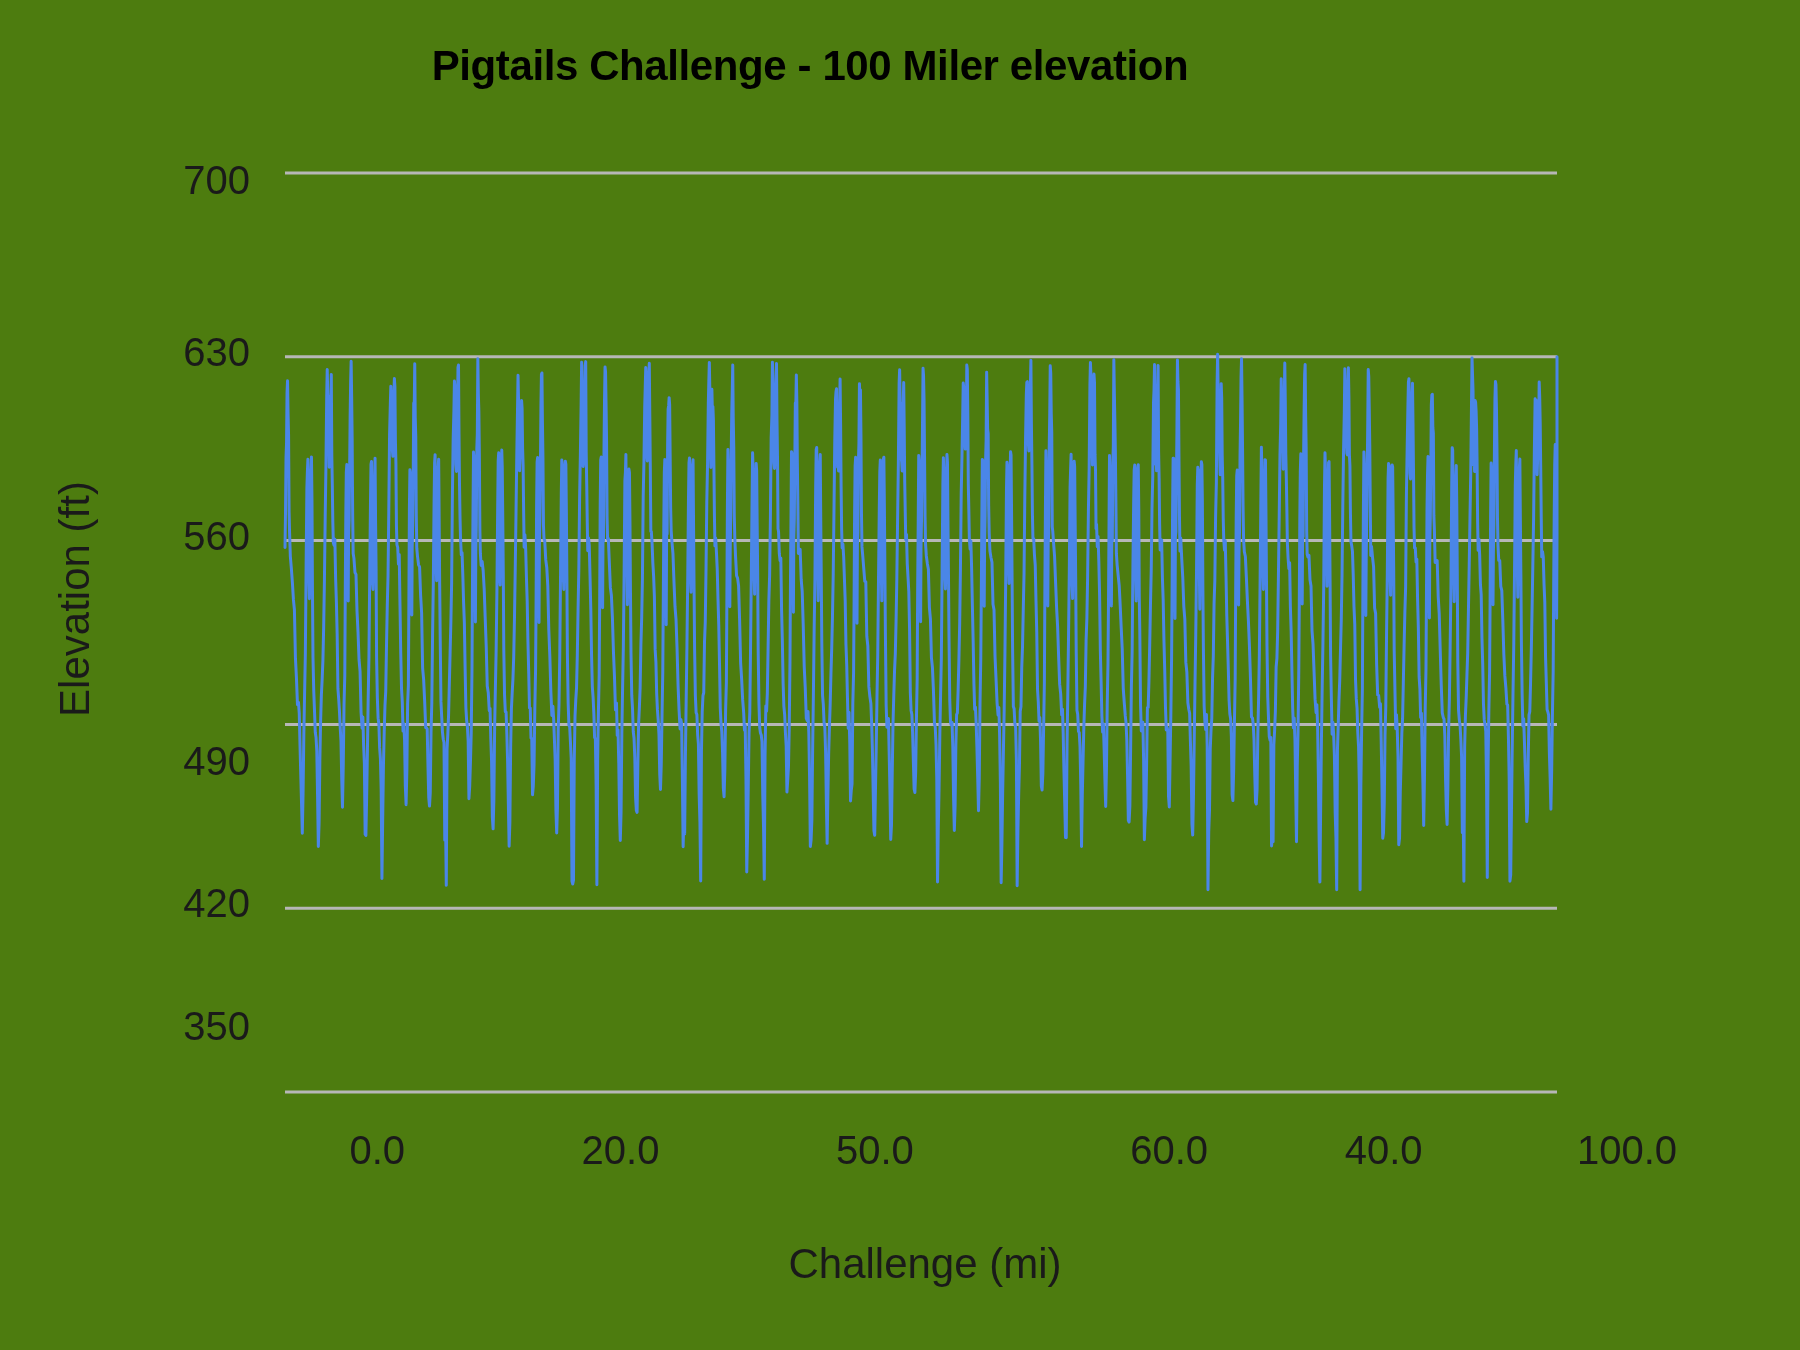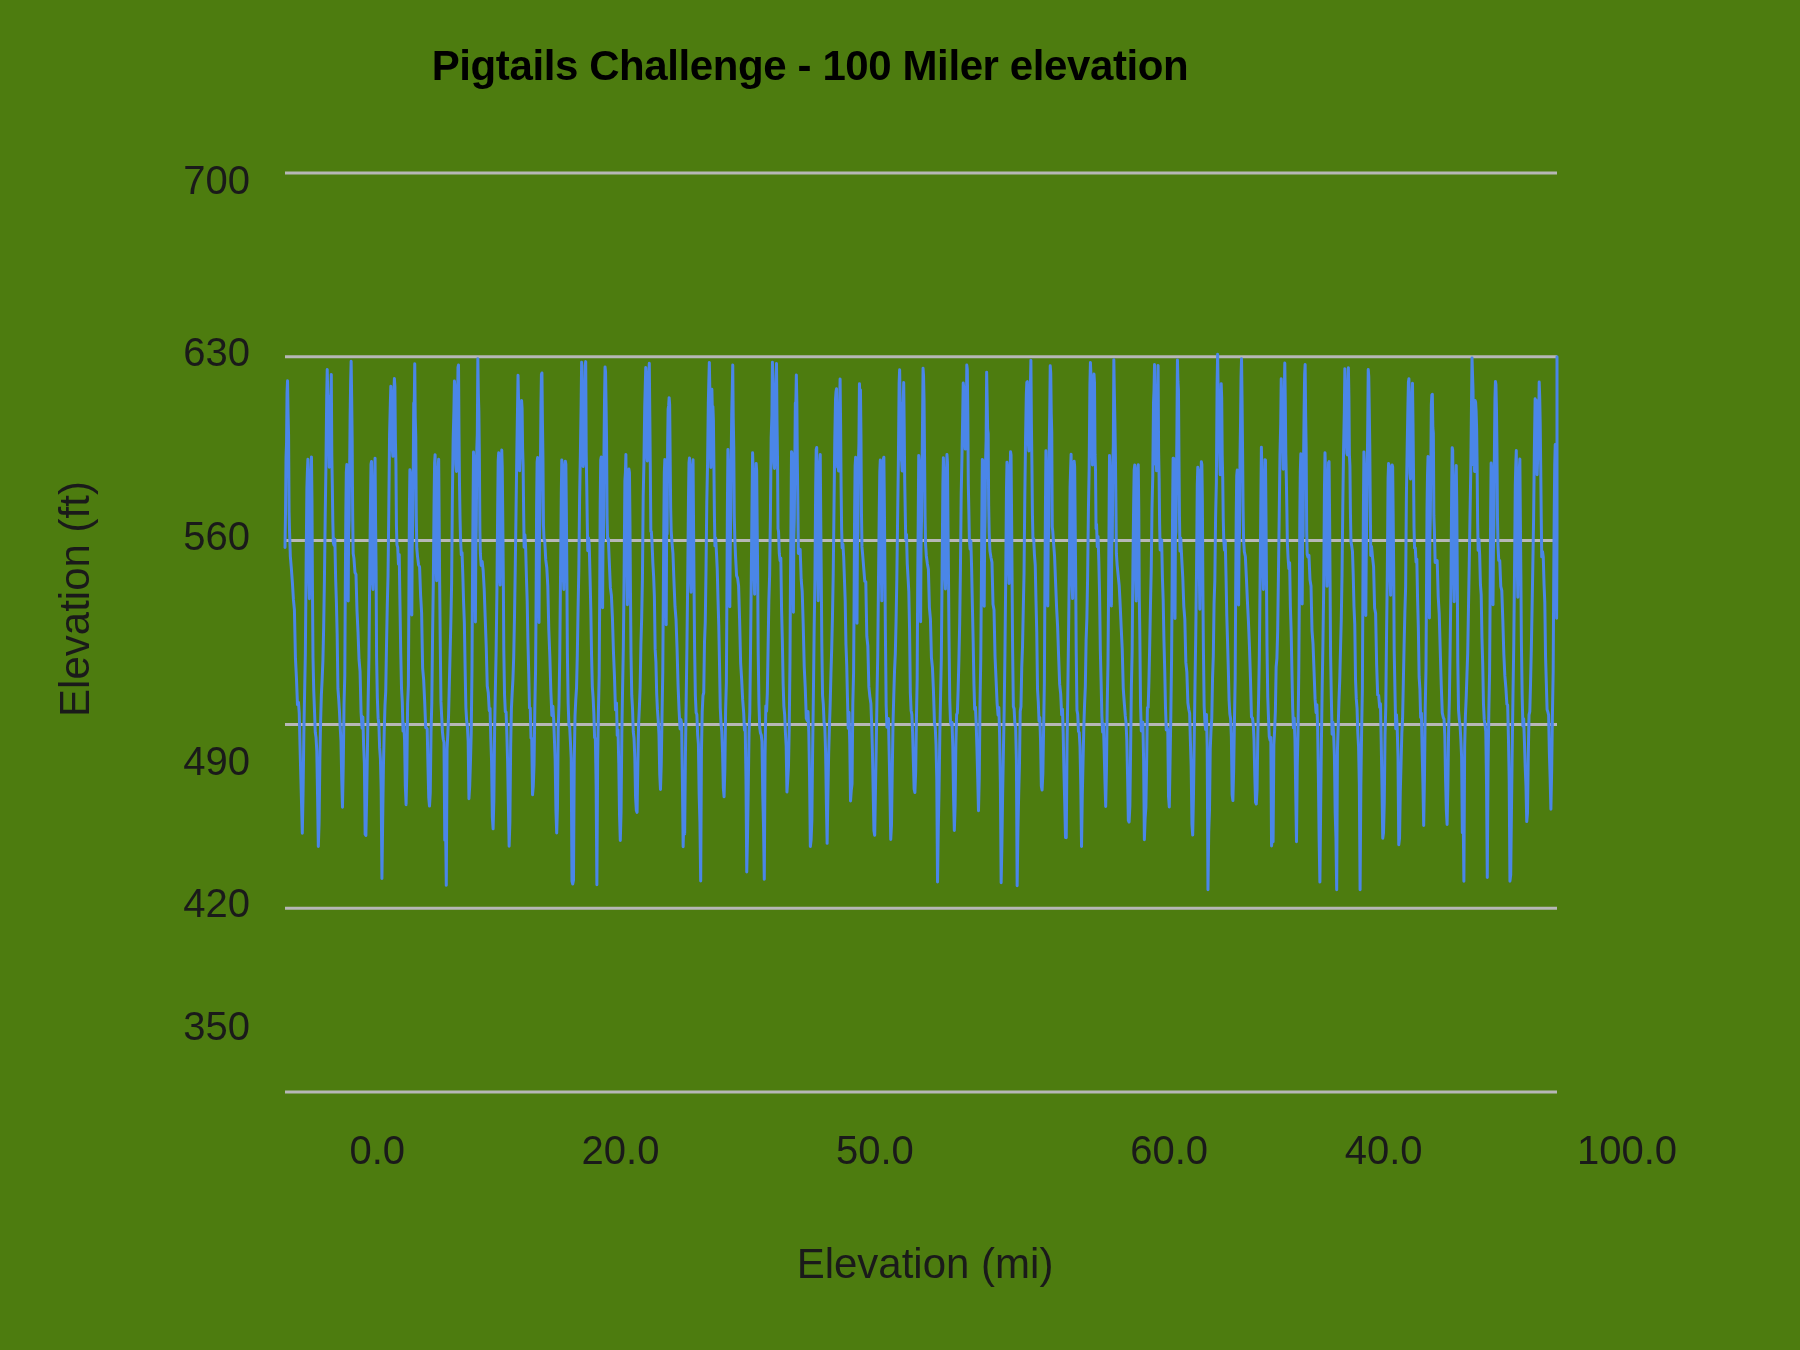--- a/index.html
+++ b/index.html
@@ -107,17 +107,17 @@
     </div>
   <div id="xtick-labels">
       <div class="xtick-label" style="left: 165px; width: 240px; top: 1128px;">0.0</div>
       <div class="xtick-label" style="left: 419.4px; width: 240px; top: 1128px;">20.0</div>
       <div class="xtick-label" style="left: 673.8px; width: 240px; top: 1128px;">50.0</div>
       <div class="xtick-label" style="left: 968px; width: 240px; top: 1128px;">60.0</div>
       <div class="xtick-label" style="left: 1182.6px; width: 240px; top: 1128px;">40.0</div>
       <div class="xtick-label" style="left: 1437px; width: 240px; top: 1128px;">100.0</div>
     </div>
 
-  <div id="x-axis-title">Elevation (mi)</div>
+  <div id="x-axis-title">Challenge (mi)</div>
 
   <div id="y-axis-title">Elevation (ft)</div>
 
 </div>
 
 </body></html>

